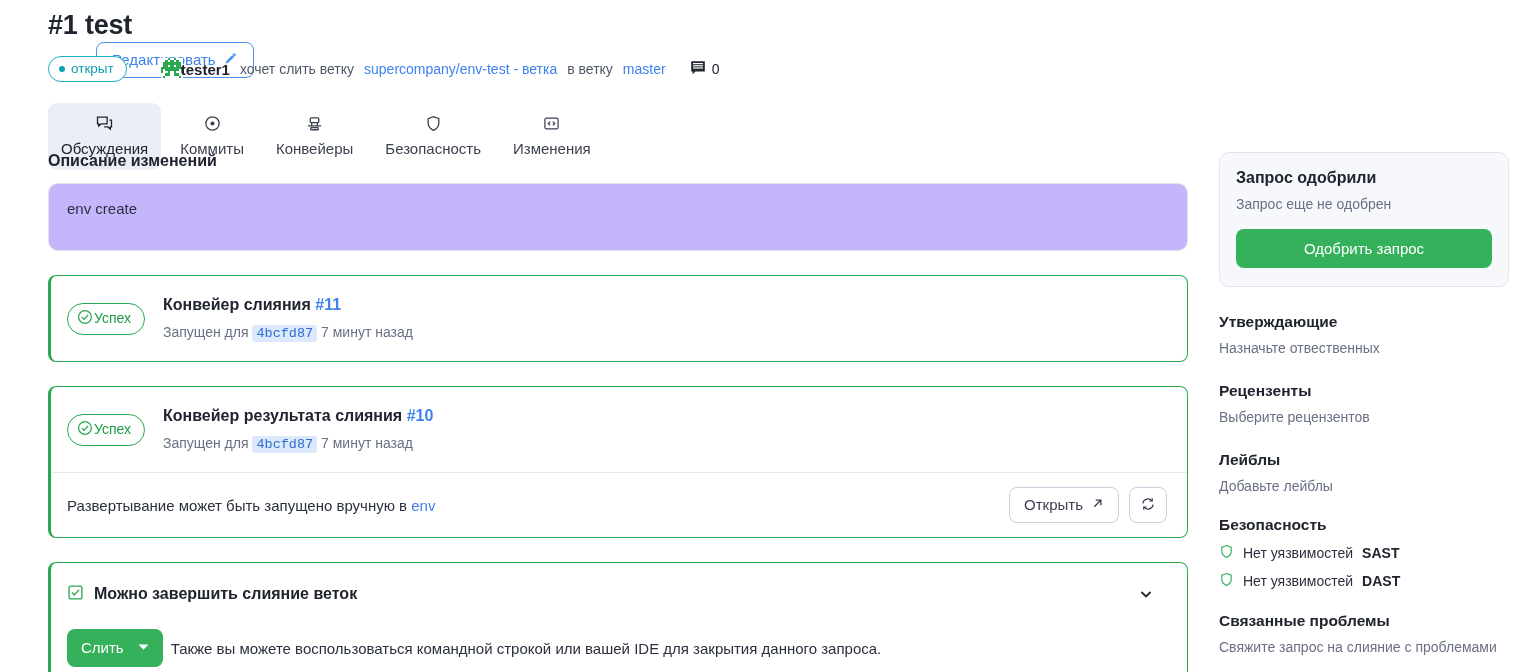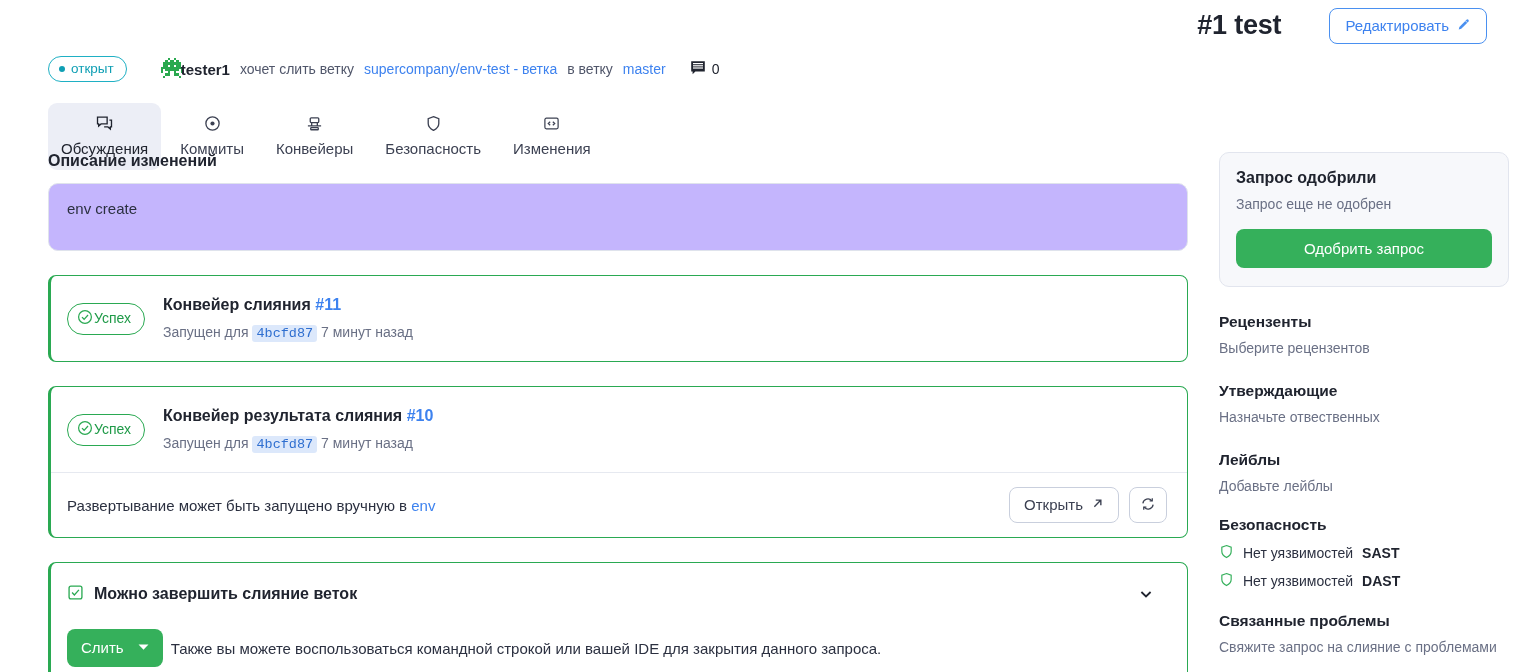--- a/index.html
+++ b/index.html
@@ -8,21 +8,21 @@
     background: #ffffff;
     font-family: "Liberation Sans", "DejaVu Sans", sans-serif;
     color: #1f2330;
     overflow: hidden;
   }
   .page { position: relative; width: 1527px; height: 672px; }
 
   
   .header-row {
     position: absolute; left: 48px; top: 8px; right: 40px;
-    display: flex; align-items: flex-start; justify-content: flex-end;
+    display: flex; align-items: flex-start; justify-content: flex-start; flex-direction: column;
   }
   .pr-title {
     font-size: 27px; font-weight: 700; letter-spacing: -0.2px;
     color: #20242f; line-height: 34px;
   }
   .edit-btn {
     display: inline-flex; align-items: center; gap: 7px;
     border: 1px solid #4a90f0; border-radius: 8px;
     color: #3d82ef; background: #fff;
     font-size: 15px; padding: 8px 15px; cursor: pointer;
@@ -400,27 +400,27 @@
 
   <div class="sidebar">
 
     <div class="approve-card">
       <div class="approve-title">Запрос одобрили</div>
       <div class="approve-sub">Запрос еще не одобрен</div>
       <button class="approve-btn">Одобрить запрос</button>
     </div>
 
     <div class="side-block">
+      <div class="side-h">Утверждающие</div>
+      <div class="side-sub">Назначьте отвественных</div>
+    </div>
+
+    <div class="side-block">
       <div class="side-h">Рецензенты</div>
       <div class="side-sub">Выберите рецензентов</div>
-    </div>
-
-    <div class="side-block">
-      <div class="side-h">Утверждающие</div>
-      <div class="side-sub">Назначьте отвественных</div>
     </div>
 
     <div class="side-block">
       <div class="side-h">Лейблы</div>
       <div class="side-sub">Добавьте лейблы</div>
     </div>
 
     <div class="sec-block">
       <div class="side-h">Безопасность</div>
       <div class="sec-row">

